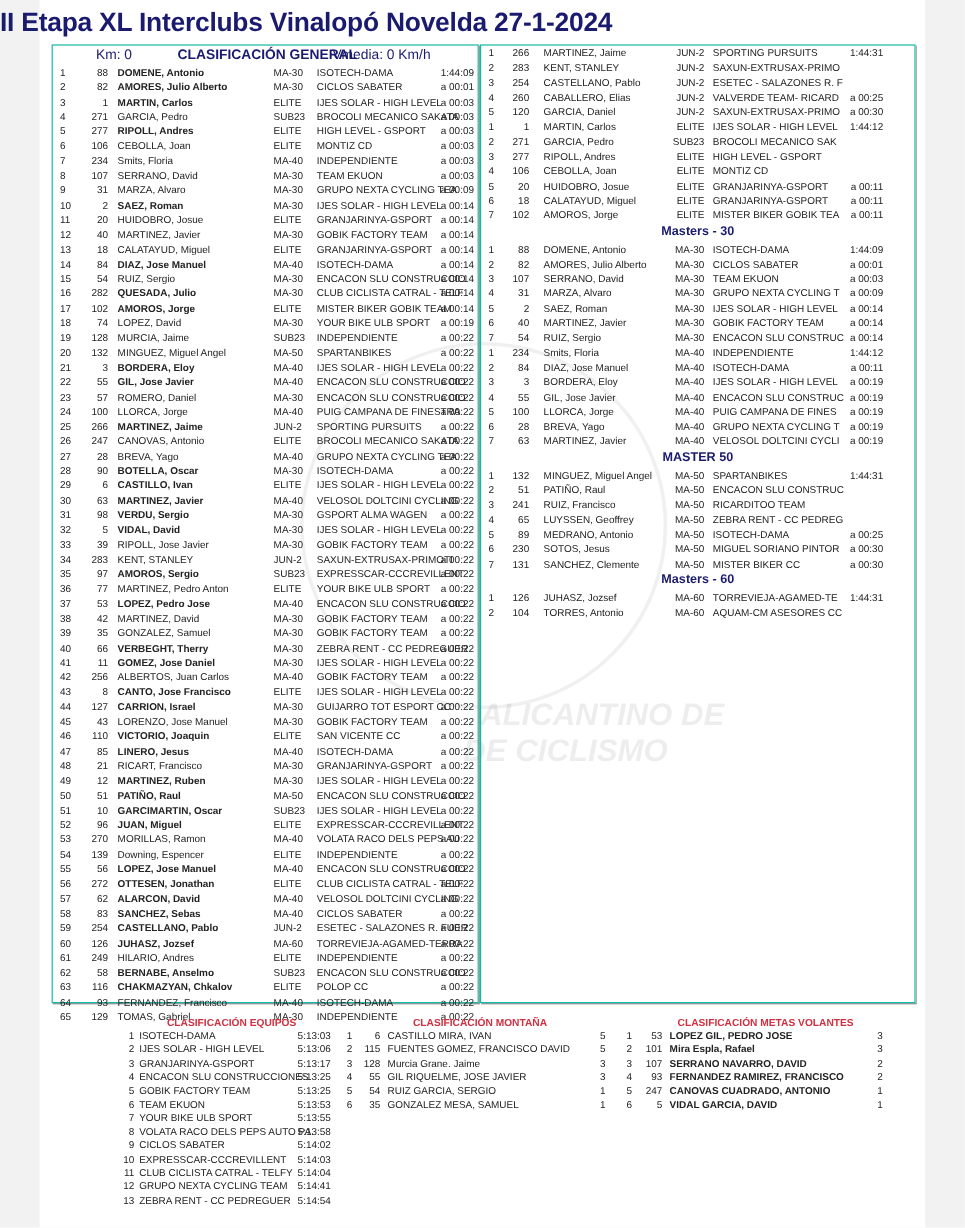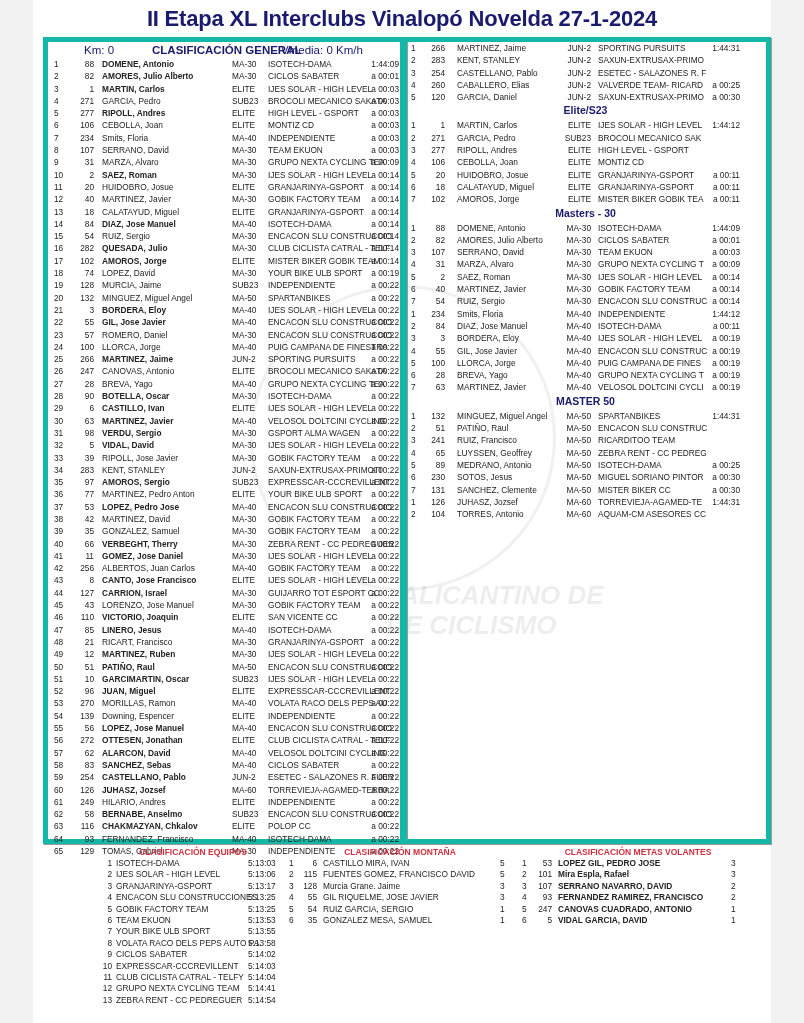--- a/index.html
+++ b/index.html
@@ -1,19 +1,19 @@
 <!DOCTYPE html>
 <html><head>
 <meta charset="utf-8">
 <style>
   html, body { margin:0; padding:0; }
   body { width:804px; height:1023px; background:#f2f2f2; font-family:"Liberation Sans", sans-serif; color:#222; overflow:hidden; position:relative; }
   .sheet { position:absolute; left:33px; top:0; width:738px; height:1023px; background:#ffffff; }
-  .title { position:absolute; left:0; top:6px; width:804px; text-align:center; font-size:22px; font-weight:bold; color:#1a1a6e; letter-spacing:-0.2px; }
-  .panel { position:absolute; border:5px solid #14b8a6; background:transparent; box-shadow:1px 1px 0 #999; }
+  .title { position:absolute; left:0; top:6px; width:804px; font-size:22px; font-weight:bold; color:#1a1a6e; letter-spacing:-0.2px; }
+  .panel { position:absolute; border:1px solid #14b8a6; background:transparent; box-shadow:1px 1px 0 #999; }
   .gen { left:43px; top:37px; width:354px; height:797px; }
   .cats { left:400px; top:37px; width:361px; height:797px; }
   .gen-head { height:16px; font-size:11.5px; color:#1a1a6e; position:relative; }
   .gen-head .km { position:absolute; left:36px; top:2px; }
   .gen-head .ttl { position:absolute; left:93px; top:2px; font-weight:bold;margin-left:11px; }
   .gen-head .vm { position:absolute; left:233px; top:2px; }
   .row { position:relative; height:12.3px; font-size:8.3px; line-height:12.3px; white-space:nowrap; }
   .row span { position:absolute; top:0; }
   .g .pos { left:6px; }
   .g .dor { left:20px; width:26px; text-align:right; }
@@ -625,21 +625,20 @@
         <span class="tm">a 00:25</span>
       </div>
       <div class="row c">
         <span class="pos">5</span>
         <span class="dor">120</span>
         <span class="nm">GARCIA, Daniel</span>
         <span class="cat">JUN-2</span>
         <span class="team">SAXUN-EXTRUSAX-PRIMO</span>
         <span class="tm">a 00:30</span>
       </div>
-      <div class="cat-title" style="margin-top: 0px; padding-bottom: 1px;">Elite/S23</div>
       <div class="row c">
         <span class="pos">1</span>
         <span class="dor">1</span>
         <span class="nm">MARTIN, Carlos</span>
         <span class="cat">ELITE</span>
         <span class="team">IJES SOLAR - HIGH LEVEL</span>
         <span class="tm">1:44:12</span>
       </div>
       <div class="row c">
         <span class="pos">2</span>
@@ -852,20 +851,21 @@
         <span class="tm">a 00:30</span>
       </div>
       <div class="row c">
         <span class="pos">7</span>
         <span class="dor">131</span>
         <span class="nm">SANCHEZ, Clemente</span>
         <span class="cat">MA-50</span>
         <span class="team">MISTER BIKER CC</span>
         <span class="tm">a 00:30</span>
       </div>
+      <div class="cat-title" style="margin-top: 0px; padding-bottom: 1px;">Masters - 60</div>
       <div class="row c">
         <span class="pos">1</span>
         <span class="dor">126</span>
         <span class="nm">JUHASZ, Jozsef</span>
         <span class="cat">MA-60</span>
         <span class="team">TORREVIEJA-AGAMED-TE</span>
         <span class="tm">1:44:31</span>
       </div>
       <div class="row c">
         <span class="pos">2</span>

